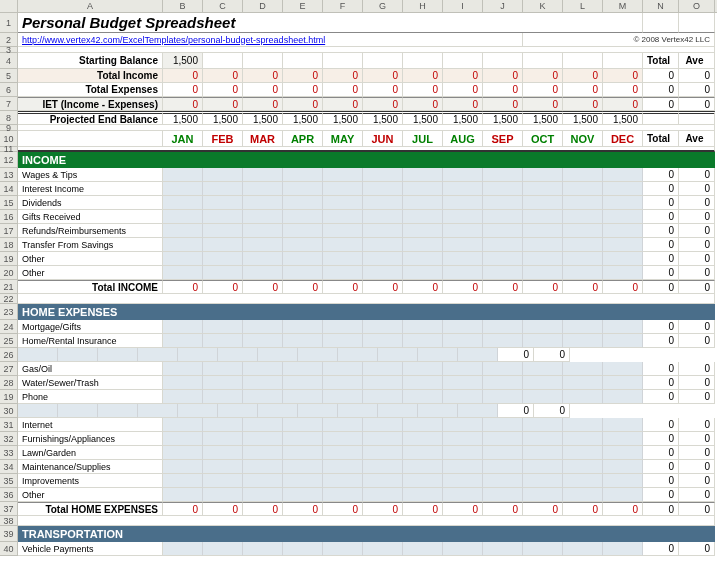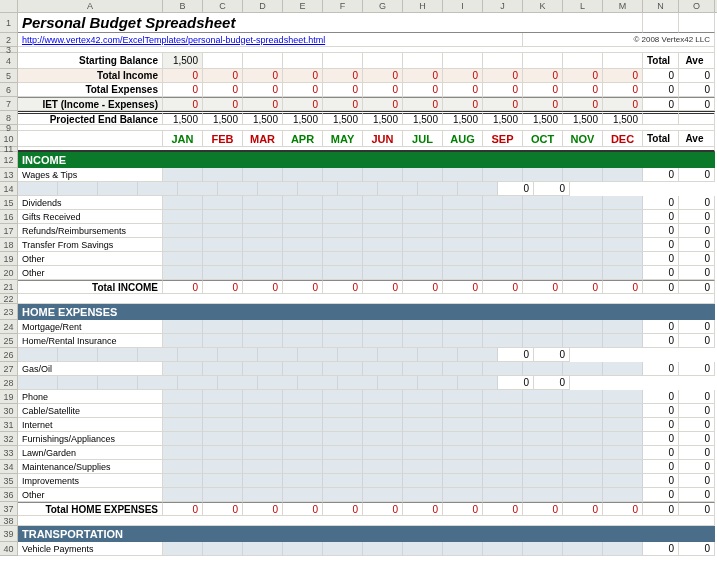--- a/index.html
+++ b/index.html
@@ -201,20 +201,21 @@
       <div class="cell wM lightblue ltgrid" style="height:14px"></div>
       <div class="cell wM lightblue ltgrid" style="height:14px"></div>
       <div class="cell wM lightblue ltgrid" style="height:14px"></div>
       <div class="cell wM lightblue ltgrid" style="height:14px"></div>
       <div class="cell wM lightblue ltgrid" style="height:14px"></div>
       <div class="cell num wT" style="height:14px">0</div>
       <div class="cell num wT" style="height:14px">0</div>
     </div>
     <div class="row">
       <div class="row-hdr" style="height:14px">14</div>
+      <div class="cell item-label wA" style="height:14px">Interest Income</div>
       <div class="cell wM lightblue ltgrid" style="height:14px"></div>
       <div class="cell wM lightblue ltgrid" style="height:14px"></div>
       <div class="cell wM lightblue ltgrid" style="height:14px"></div>
       <div class="cell wM lightblue ltgrid" style="height:14px"></div>
       <div class="cell wM lightblue ltgrid" style="height:14px"></div>
       <div class="cell wM lightblue ltgrid" style="height:14px"></div>
       <div class="cell wM lightblue ltgrid" style="height:14px"></div>
       <div class="cell wM lightblue ltgrid" style="height:14px"></div>
       <div class="cell wM lightblue ltgrid" style="height:14px"></div>
       <div class="cell wM lightblue ltgrid" style="height:14px"></div>
@@ -352,21 +353,21 @@
     <div class="row">
       <div class="row-hdr" style="height:10px">22</div>
       <div class="cell" style="height:10px;width:697px"></div>
     </div>
     <div class="row">
       <div class="row-hdr" style="height:16px">23</div>
       <div class="section-bar bar-blue" style="height:16px;width:697px">HOME EXPENSES</div>
     </div>
     <div class="row">
       <div class="row-hdr" style="height:14px">24</div>
-      <div class="cell item-label wA" style="height:14px">Mortgage/Rent</div>
+      <div class="cell item-label wA" style="height:14px">Mortgage/Gifts</div>
       <div class="cell wM lightblue ltgrid" style="height:14px"></div>
       <div class="cell wM lightblue ltgrid" style="height:14px"></div>
       <div class="cell wM lightblue ltgrid" style="height:14px"></div>
       <div class="cell wM lightblue ltgrid" style="height:14px"></div>
       <div class="cell wM lightblue ltgrid" style="height:14px"></div>
       <div class="cell wM lightblue ltgrid" style="height:14px"></div>
       <div class="cell wM lightblue ltgrid" style="height:14px"></div>
       <div class="cell wM lightblue ltgrid" style="height:14px"></div>
       <div class="cell wM lightblue ltgrid" style="height:14px"></div>
       <div class="cell wM lightblue ltgrid" style="height:14px"></div>
@@ -423,20 +424,21 @@
       <div class="cell wM lightblue ltgrid" style="height:14px"></div>
       <div class="cell wM lightblue ltgrid" style="height:14px"></div>
       <div class="cell wM lightblue ltgrid" style="height:14px"></div>
       <div class="cell wM lightblue ltgrid" style="height:14px"></div>
       <div class="cell wM lightblue ltgrid" style="height:14px"></div>
       <div class="cell num wT" style="height:14px">0</div>
       <div class="cell num wT" style="height:14px">0</div>
     </div>
     <div class="row">
       <div class="row-hdr" style="height:14px">28</div>
+      <div class="cell item-label wA" style="height:14px">Water/Sewer/Trash</div>
       <div class="cell wM lightblue ltgrid" style="height:14px"></div>
       <div class="cell wM lightblue ltgrid" style="height:14px"></div>
       <div class="cell wM lightblue ltgrid" style="height:14px"></div>
       <div class="cell wM lightblue ltgrid" style="height:14px"></div>
       <div class="cell wM lightblue ltgrid" style="height:14px"></div>
       <div class="cell wM lightblue ltgrid" style="height:14px"></div>
       <div class="cell wM lightblue ltgrid" style="height:14px"></div>
       <div class="cell wM lightblue ltgrid" style="height:14px"></div>
       <div class="cell wM lightblue ltgrid" style="height:14px"></div>
       <div class="cell wM lightblue ltgrid" style="height:14px"></div>
@@ -458,21 +460,20 @@
       <div class="cell wM lightblue ltgrid" style="height:14px"></div>
       <div class="cell wM lightblue ltgrid" style="height:14px"></div>
       <div class="cell wM lightblue ltgrid" style="height:14px"></div>
       <div class="cell wM lightblue ltgrid" style="height:14px"></div>
       <div class="cell wM lightblue ltgrid" style="height:14px"></div>
       <div class="cell num wT" style="height:14px">0</div>
       <div class="cell num wT" style="height:14px">0</div>
     </div>
     <div class="row">
       <div class="row-hdr" style="height:14px">30</div>
-      <div class="cell item-label wA" style="height:14px">Cable/Satellite</div>
       <div class="cell wM lightblue ltgrid" style="height:14px"></div>
       <div class="cell wM lightblue ltgrid" style="height:14px"></div>
       <div class="cell wM lightblue ltgrid" style="height:14px"></div>
       <div class="cell wM lightblue ltgrid" style="height:14px"></div>
       <div class="cell wM lightblue ltgrid" style="height:14px"></div>
       <div class="cell wM lightblue ltgrid" style="height:14px"></div>
       <div class="cell wM lightblue ltgrid" style="height:14px"></div>
       <div class="cell wM lightblue ltgrid" style="height:14px"></div>
       <div class="cell wM lightblue ltgrid" style="height:14px"></div>
       <div class="cell wM lightblue ltgrid" style="height:14px"></div>

